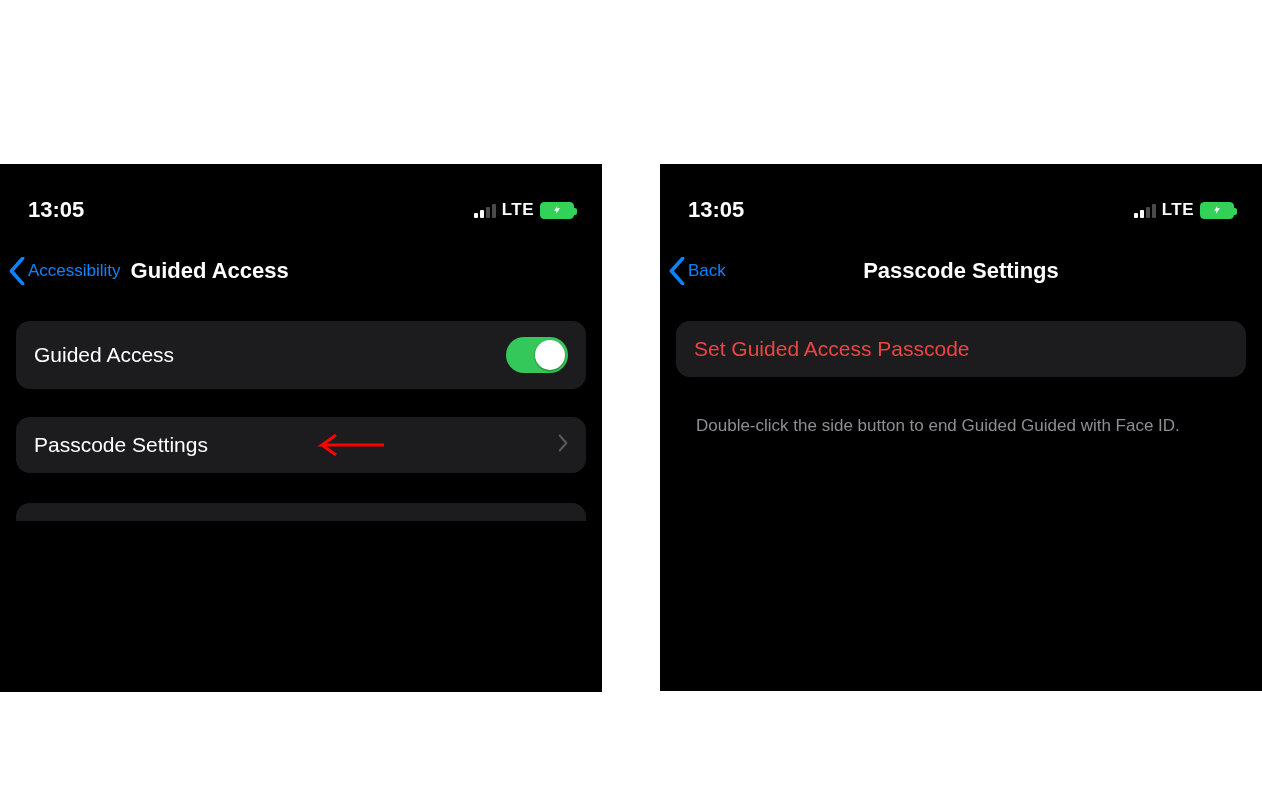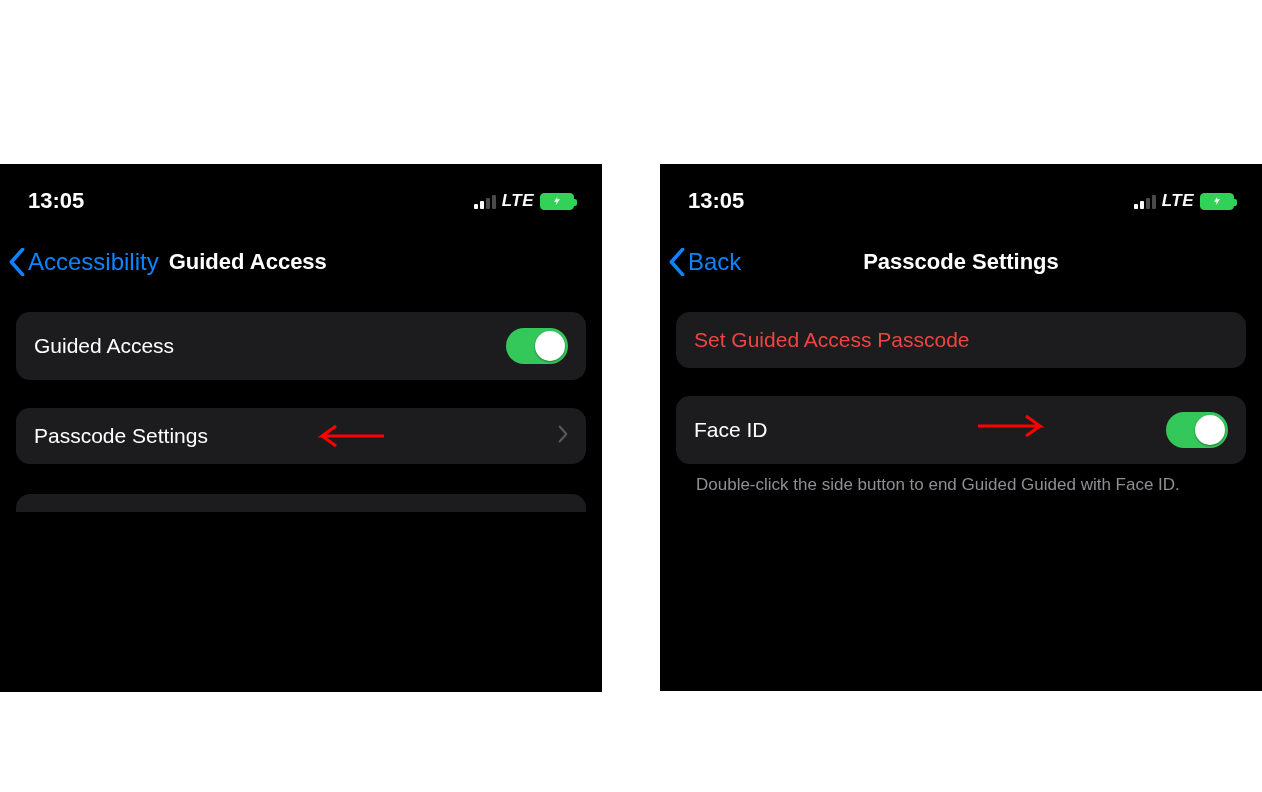--- a/index.html
+++ b/index.html
@@ -22,22 +22,23 @@
 
   
   .status-bar {
     display:flex;
     align-items:center;
     justify-content:space-between;
     padding:16px 28px 0 28px;
     height:58px;
     font-size:22px;
     font-weight:600;
-  }
-  .sb-right { display:flex; align-items:center; gap:6px;font-style:italic; }
+    margin-top:9px;
+  }
+  .sb-right { display:flex; align-items:center; gap:6px; }
 
   .signal-icon { display:inline-flex; align-items:flex-end; gap:2px; height:16px; }
   .signal-icon .bar { width:4px; background:#4a4a4a; border-radius:1px; }
   .signal-icon .bar.on { background:#fff; }
   .signal-icon .b1{height:5px} .signal-icon .b2{height:8px}
   .signal-icon .b3{height:11px} .signal-icon .b4{height:14px}
 
   .lte { font-size:17px; font-weight:600; letter-spacing:0.5px; }
 
   .battery {
@@ -53,21 +54,21 @@
   .battery svg { width:10px; height:14px; }
 
   
   .nav {
     display:flex;
     align-items:center;
     padding:26px 8px 18px 8px;
     position:relative;
     height:72px;
   }
-  .nav .back-btn { display:flex; align-items:center; color:#0b84ff; font-size:24px; }
+  .nav .back-btn { display:flex; align-items:center; color:#0b84ff; font-size:17px; }
   .nav .back-btn svg { width:18px; height:28px; margin-right:2px; }
   .nav .title-center {
     position:absolute; left:0; right:0; text-align:center;
     font-size:22px; font-weight:600; color:#fff; pointer-events:none;
   }
   .nav .title-inline { font-size:22px; font-weight:600; color:#fff; margin-left:10px; }
 
   
   .group { margin:18px 16px 0 16px; }
   .cell {
@@ -210,27 +211,16 @@
     <span class="title-center">Passcode Settings</span>
   </div>
 
   <div class="group">
     <div class="cell">
       <span class="label-blue">Set Guided Access Passcode</span>
     </div>
   </div>
 
   <div class="group">
-    <div class="cell">
-      <span class="label-white">Face ID</span>
-      <span class="toggle">
-          <span class="knob"></span>
-        </span>
-      <span class="ann-arrow-right" style="left:300px; top:14px;">
-        <svg width="70" height="32" viewBox="0 0 70 32">
-          <path d="M2 16 L50 16 M50 16 L64 16 L50 6 M64 16 L50 26" stroke="#ff0000" stroke-width="3" fill="none" stroke-linejoin="miter"></path>
-        </svg>
-      </span>
-    </div>
     <div class="footer">Double-click the side button to end Guided Guided with Face ID.</div>
   </div>
 
 </div>
 
 </body></html>

